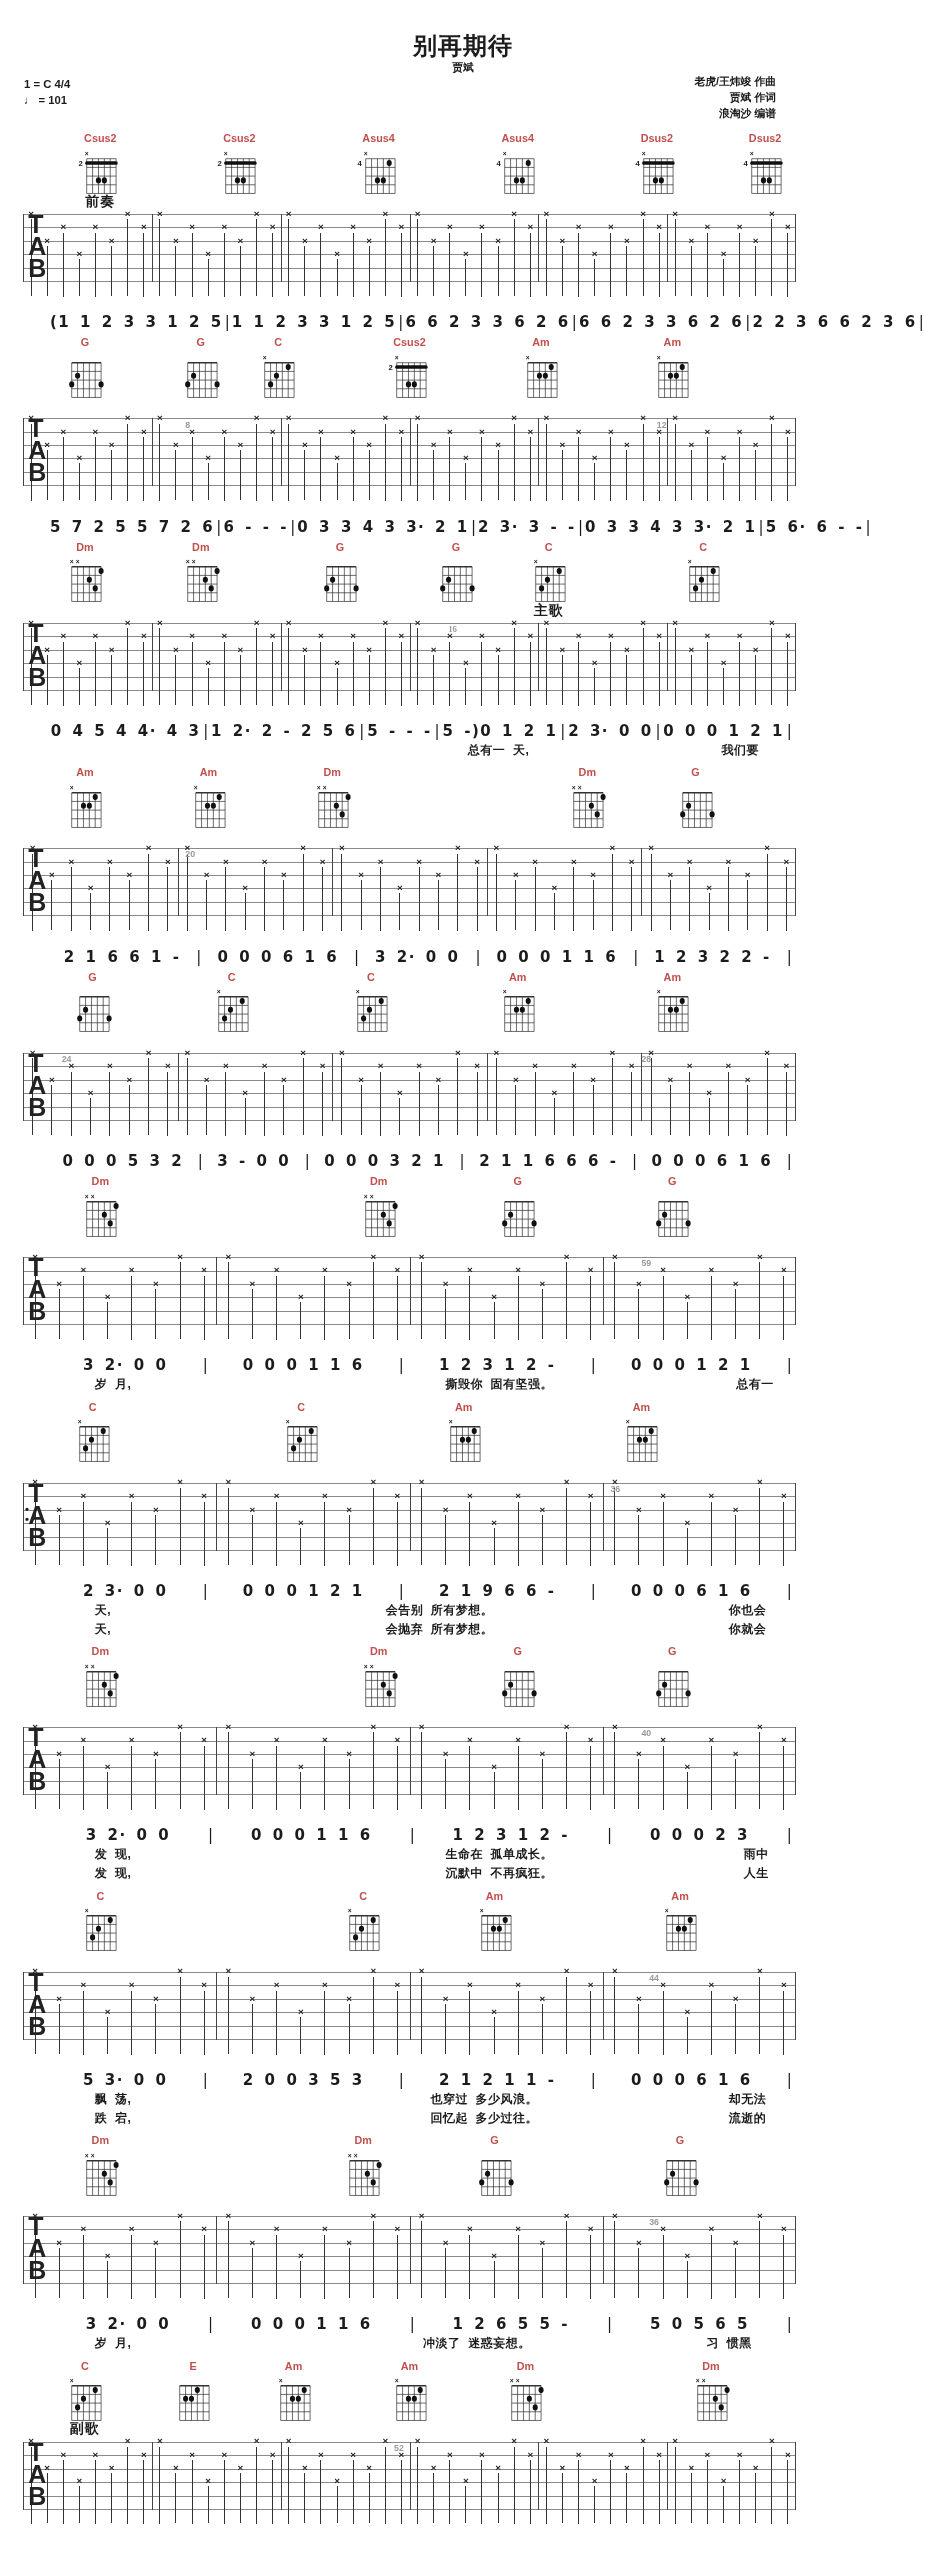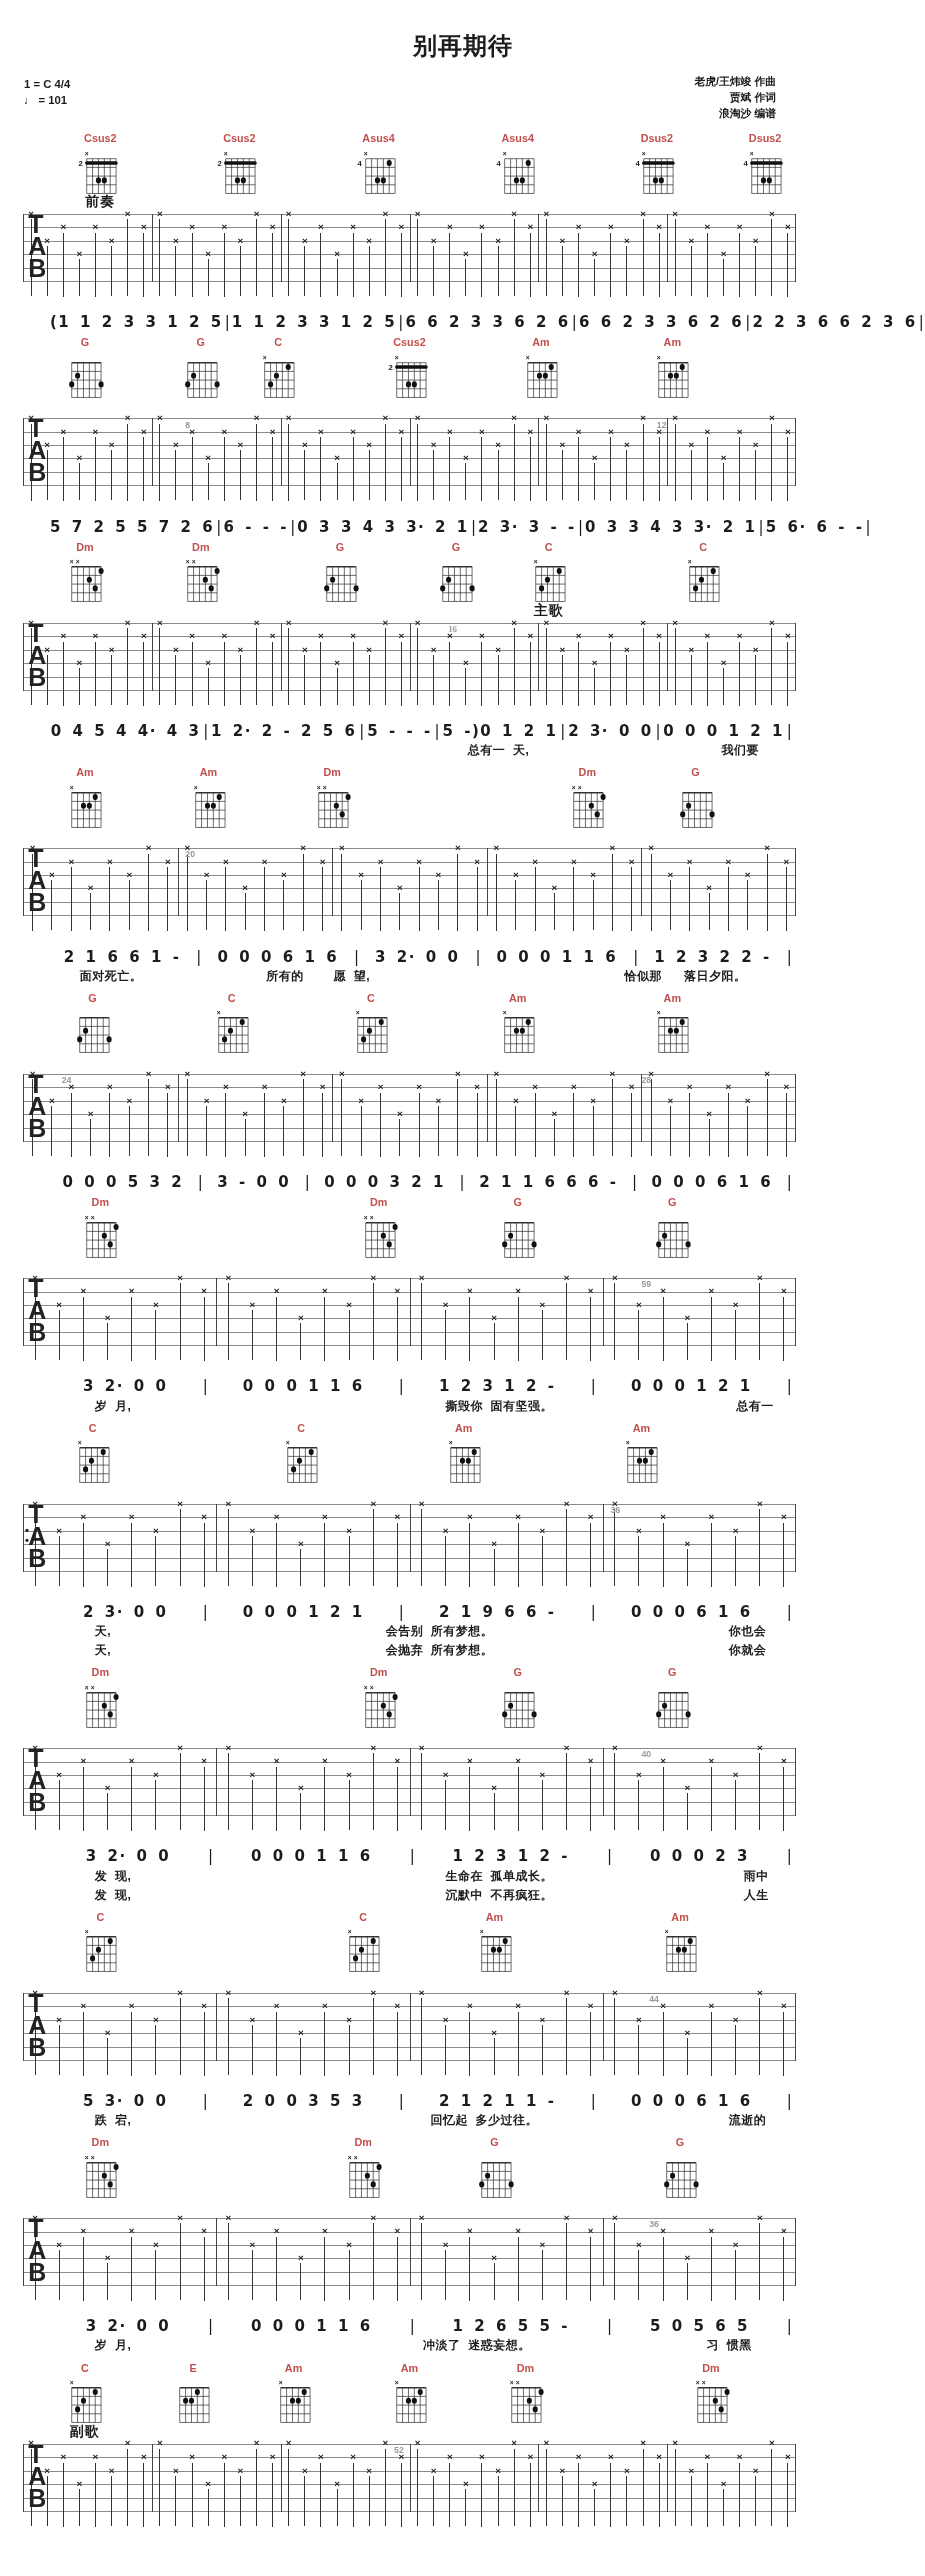--- a/index.html
+++ b/index.html
@@ -44,20 +44,21 @@
   .lyrics{position:relative;margin-left:27px;}
   .lyric-line{position:relative;height:19px;}
   .lyric-seg{position:absolute;font-size:12px;font-weight:bold;white-space:pre;letter-spacing:0.5px;}
 </style>
 </head>
 <body>
 
 <div class="page-header">
   <div class="keyline"><span>1 = C 4/4</span><br><span>♩ = 101</span></div>
   <div class="title">别再期待</div>
+  <div class="subtitle">贾斌</div>
   <div class="credits">
     <div>老虎/王炜竣 作曲</div>
     <div>贾斌 作词</div>
     <div>浪淘沙 编谱</div>
   </div>
 </div>
 
 <div id="systems">
     <section class="system">
       <div class="chords-row">
@@ -984,29 +985,20 @@
         <span class="bar">|</span>
         <span class="measure">0 0 0 6 1 6</span>
         <span class="bar">|</span>
         <span class="measure">3 2· 0 0</span>
         <span class="bar">|</span>
         <span class="measure">0 0 0 1 1 6</span>
         <span class="bar">|</span>
         <span class="measure">1 2 3 2 2 -</span>
         <span class="bar">|</span>
       </div>
-      <div class="lyrics">
-        <div class="lyric-line">
-          <span class="lyric-seg" style="left: 4%;">面对死亡。</span>
-          <span class="lyric-seg" style="left: 29%;">所有的</span>
-          <span class="lyric-seg" style="left: 38%;">愿  望,</span>
-          <span class="lyric-seg" style="left: 77%;">恰似那</span>
-          <span class="lyric-seg" style="left: 85%;">落日夕阳。</span>
-        </div>
-      </div>
     </section>
     <section class="system">
       <div class="chords-row">
         <div class="chord" style="left: 9%;"><div class="chord-name" style="color: rgb(192, 80, 77);">G</div><svg width="47" height="54" viewBox="0 0 92 104">
             <line x1="20" y1="26" x2="20" y2="94" stroke="#333" stroke-width="1.4"></line>
             <line x1="31.5" y1="26" x2="31.5" y2="94" stroke="#333" stroke-width="1.4"></line>
             <line x1="43" y1="26" x2="43" y2="94" stroke="#333" stroke-width="1.4"></line>
             <line x1="54.5" y1="26" x2="54.5" y2="94" stroke="#333" stroke-width="1.4"></line>
             <line x1="66" y1="26" x2="66" y2="94" stroke="#333" stroke-width="1.4"></line>
             <line x1="77.5" y1="26" x2="77.5" y2="94" stroke="#333" stroke-width="1.4"></line>
@@ -1897,20 +1889,25 @@
         <span class="measure">5 3· 0 0</span>
         <span class="bar">|</span>
         <span class="measure">2 0 0 3 5 3</span>
         <span class="bar">|</span>
         <span class="measure">2 1 2 1 1 -</span>
         <span class="bar">|</span>
         <span class="measure">0 0 0 6 1 6</span>
         <span class="bar">|</span>
       </div>
       <div class="lyrics">
+        <div class="lyric-line">
+          <span class="lyric-seg" style="left: 6%;">飘  荡,</span>
+          <span class="lyric-seg" style="left: 51%;">也穿过  多少风浪。</span>
+          <span class="lyric-seg" style="left: 91%;">却无法</span>
+        </div>
         <div class="lyric-line">
           <span class="lyric-seg" style="left: 6%;">跌  宕,</span>
           <span class="lyric-seg" style="left: 51%;">回忆起  多少过往。</span>
           <span class="lyric-seg" style="left: 91%;">流逝的</span>
         </div>
       </div>
     </section>
     <section class="system">
       <div class="chords-row">
         <div class="chord" style="left: 10%;"><div class="chord-name" style="color: rgb(192, 80, 77);">Dm</div><svg width="47" height="54" viewBox="0 0 92 104">

